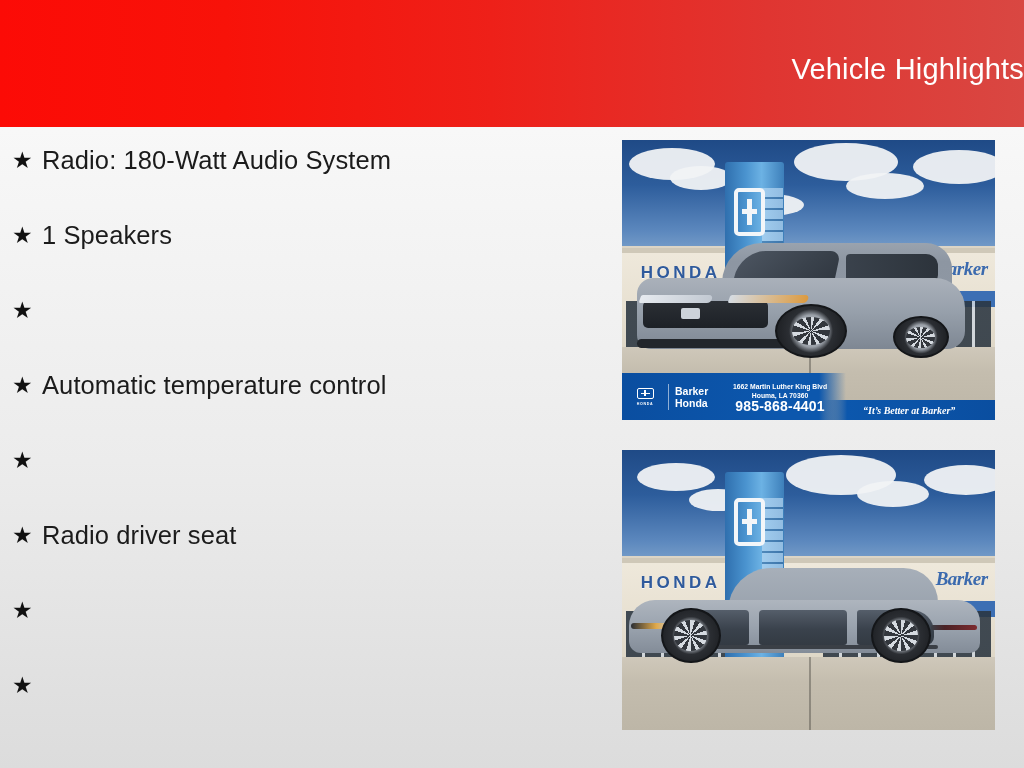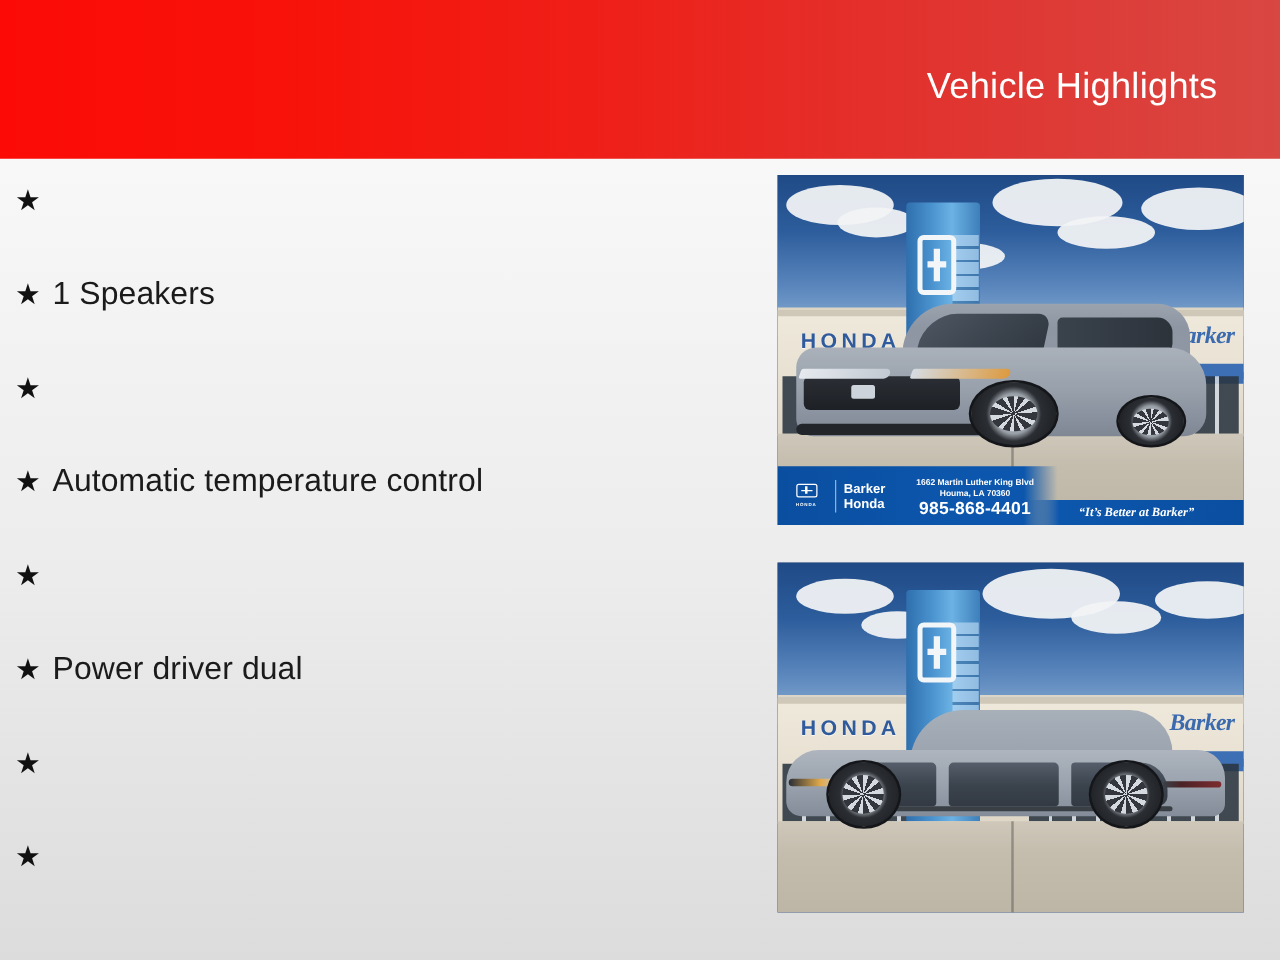--- a/index.html
+++ b/index.html
@@ -28,21 +28,20 @@
     position: absolute;
     top: 0;
     left: 0;
     width: 1024px;
     height: 127px;
     background: linear-gradient(to right, #fc0b06 0%, #f81209 22%, #ee2019 48%, #e03531 75%, #d94742 100%);
     display: flex;
     align-items: center;
     justify-content: flex-end;
     box-sizing: border-box;
-    padding-right: 50px;
   }
   .header-title {
     color: #ffffff;
     font-size: 29px;
     font-weight: 300;
     letter-spacing: 0.2px;
     line-height: 1;
     margin-top: 12px;
     white-space: nowrap;
   }
@@ -569,20 +568,21 @@
 <div class="slide">
 
   <div class="header-bar">
     <div class="header-title">Vehicle Highlights</div>
   </div>
 
   <div class="highlights">
 
     <div class="highlight-item">
       <span class="bullet-star">★</span>
+      <span class="highlight-text">Radio: 180-Watt Audio System</span>
     </div>
 
     <div class="highlight-item">
       <span class="bullet-star">★</span>
       <span class="highlight-text">1 Speakers</span>
     </div>
 
     <div class="highlight-item">
       <span class="bullet-star">★</span>
     </div>
@@ -591,21 +591,21 @@
       <span class="bullet-star">★</span>
       <span class="highlight-text">Automatic temperature control</span>
     </div>
 
     <div class="highlight-item">
       <span class="bullet-star">★</span>
     </div>
 
     <div class="highlight-item">
       <span class="bullet-star">★</span>
-      <span class="highlight-text">Power driver dual</span>
+      <span class="highlight-text">Radio driver seat</span>
     </div>
 
     <div class="highlight-item">
       <span class="bullet-star">★</span>
     </div>
 
     <div class="highlight-item">
       <span class="bullet-star">★</span>
     </div>
 

